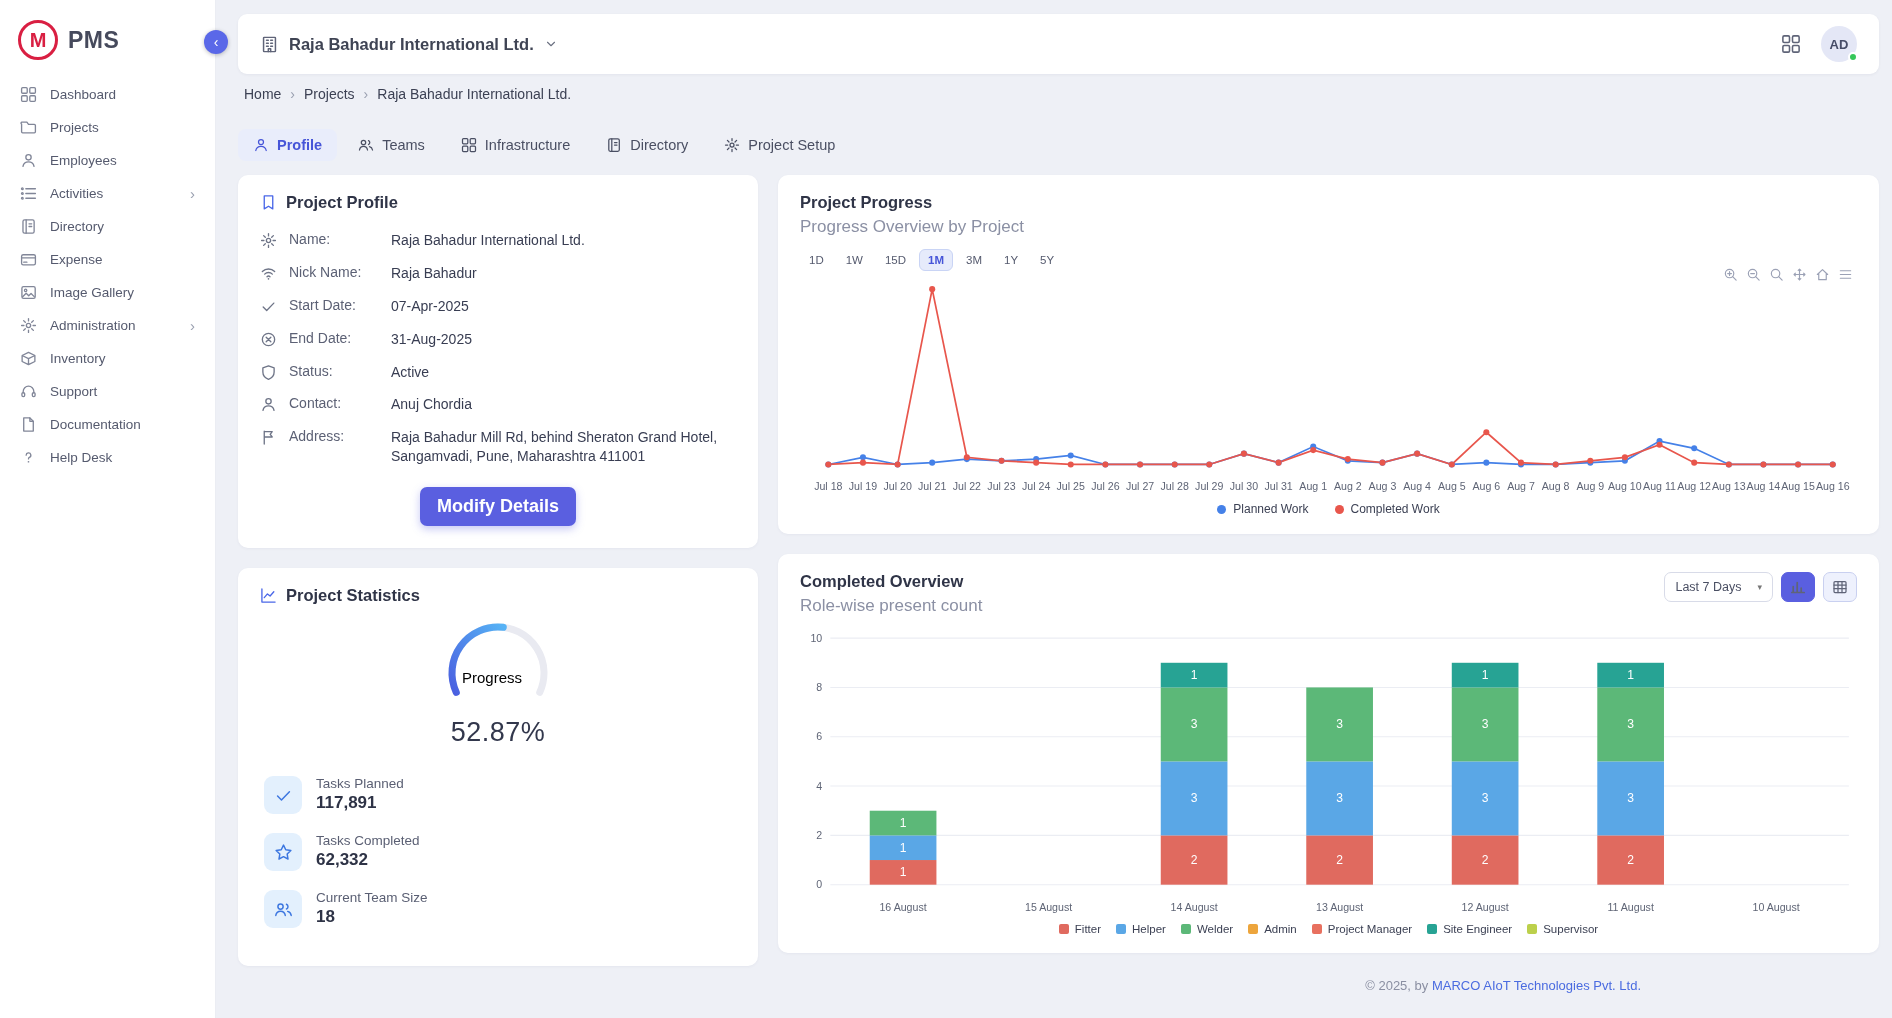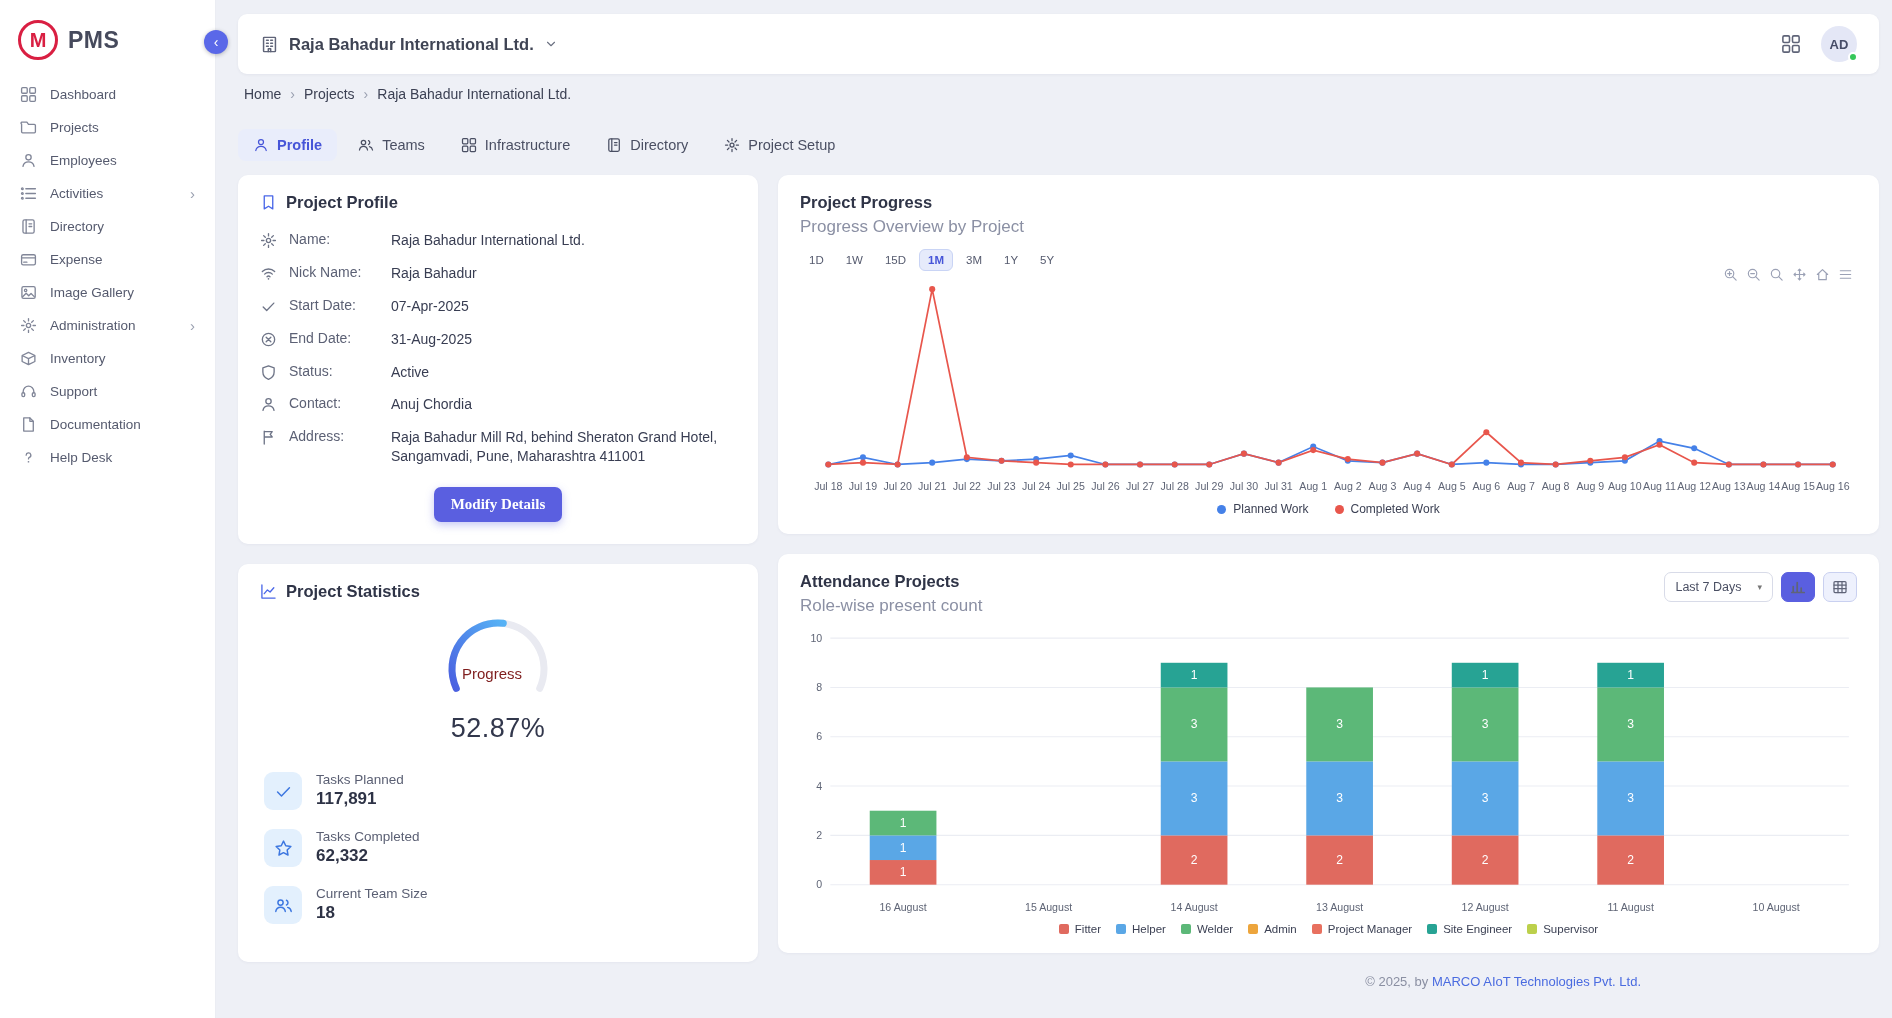--- a/index.html
+++ b/index.html
@@ -46,27 +46,27 @@
 .card-head{display:flex;align-items:center;gap:9px;margin-bottom:12px}
 .head-ic{width:17px;height:17px;color:#4a67e8}
 h2{font-size:16.5px;font-weight:bold;color:#2f3447}
 .subtitle{font-size:17px;color:#8b90a4;margin-top:5px}
 
 .field{display:flex;gap:12px;padding:7px 0;font-size:14px;align-items:flex-start}
 .f-icon{width:17px;height:17px;color:#6e7487;margin-top:1px;flex-shrink:0}
 .f-label{width:90px;color:#5c6175;flex-shrink:0}
 .f-value{color:#383d52;line-height:1.35}
 .btn-row{text-align:center;margin-top:14px;padding-bottom:4px}
-.btn-primary{background:#5a5fe0;color:#fff;border:none;border-radius:7px;padding:9px 17px;font-size:15px;font-weight:bold;cursor:pointer;box-shadow:0 3px 8px rgba(90,95,224,.35);font-family:Liberation Serif, serif}
+.btn-primary{background:#5a5fe0;color:#fff;border:none;border-radius:7px;padding:9px 17px;font-size:18px;font-weight:bold;cursor:pointer;box-shadow:0 3px 8px rgba(90,95,224,.35);font-family:Liberation Sans, sans-serif}
 
 .stats{min-height:398px}
 .gauge-wrap{text-align:center;margin-top:8px}
 .gauge{position:relative;width:150px;height:96px;margin:0 auto}
 .gauge svg{width:150px;height:96px}
-.gauge-label{position:absolute;left:0;right:12px;top:52px;color:#7f1d1d;font-size:15px}
+.gauge-label{position:absolute;left:0;right:12px;top:52px;color:#000000;font-size:15px}
 .gauge-value{font-size:27px;color:#32374c;margin-top:4px;letter-spacing:.5px}
 .stat-list{margin-top:28px;display:flex;flex-direction:column;gap:19px;padding:0 4px}
 .stat{display:flex;align-items:flex-start;gap:14px}
 .stat-ic{width:38px;height:38px;border-radius:9px;background:#e3f0fd;color:#3d77e0;display:flex;align-items:center;justify-content:center;flex-shrink:0}
 .stat-ic svg{width:19px;height:19px}
 .stat-label{font-size:13.5px;color:#5a5f73}
 .stat-value{font-size:17px;font-weight:bold;color:#2e3346;margin-top:2px}
 
 .ranges{display:flex;gap:4px;margin-top:12px}
 .range-btn{border:1px solid transparent;background:none;font-size:11.5px;color:#555a6e;padding:4px 8px;border-radius:6px;cursor:pointer;font-family:inherit}
@@ -613,21 +613,21 @@
             </div>
           <div class="legend line-legend">
               <span class="lg-item"><span class="lg-dot" style="background:#4581e8"></span>Planned Work</span>
               <span class="lg-item"><span class="lg-dot" style="background:#e8564c"></span>Completed Work</span>
             </div>
         </section>
 
         <section class="card">
           <div class="att-head">
             <div>
-              <h2>Attendance Projects</h2>
+              <h2>Completed Overview</h2>
               <div class="subtitle">Role-wise present count</div>
             </div>
             <div class="att-controls">
               <div class="select">
                 <span>Last 7 Days</span>
                 <span class="sel-chev">▾</span>
               </div>
               <button class="toggle active">
                   <span class="icn">
                     <svg viewBox="0 0 16 16" fill="none" stroke="currentColor" stroke-width="1.7" stroke-linecap="round">

